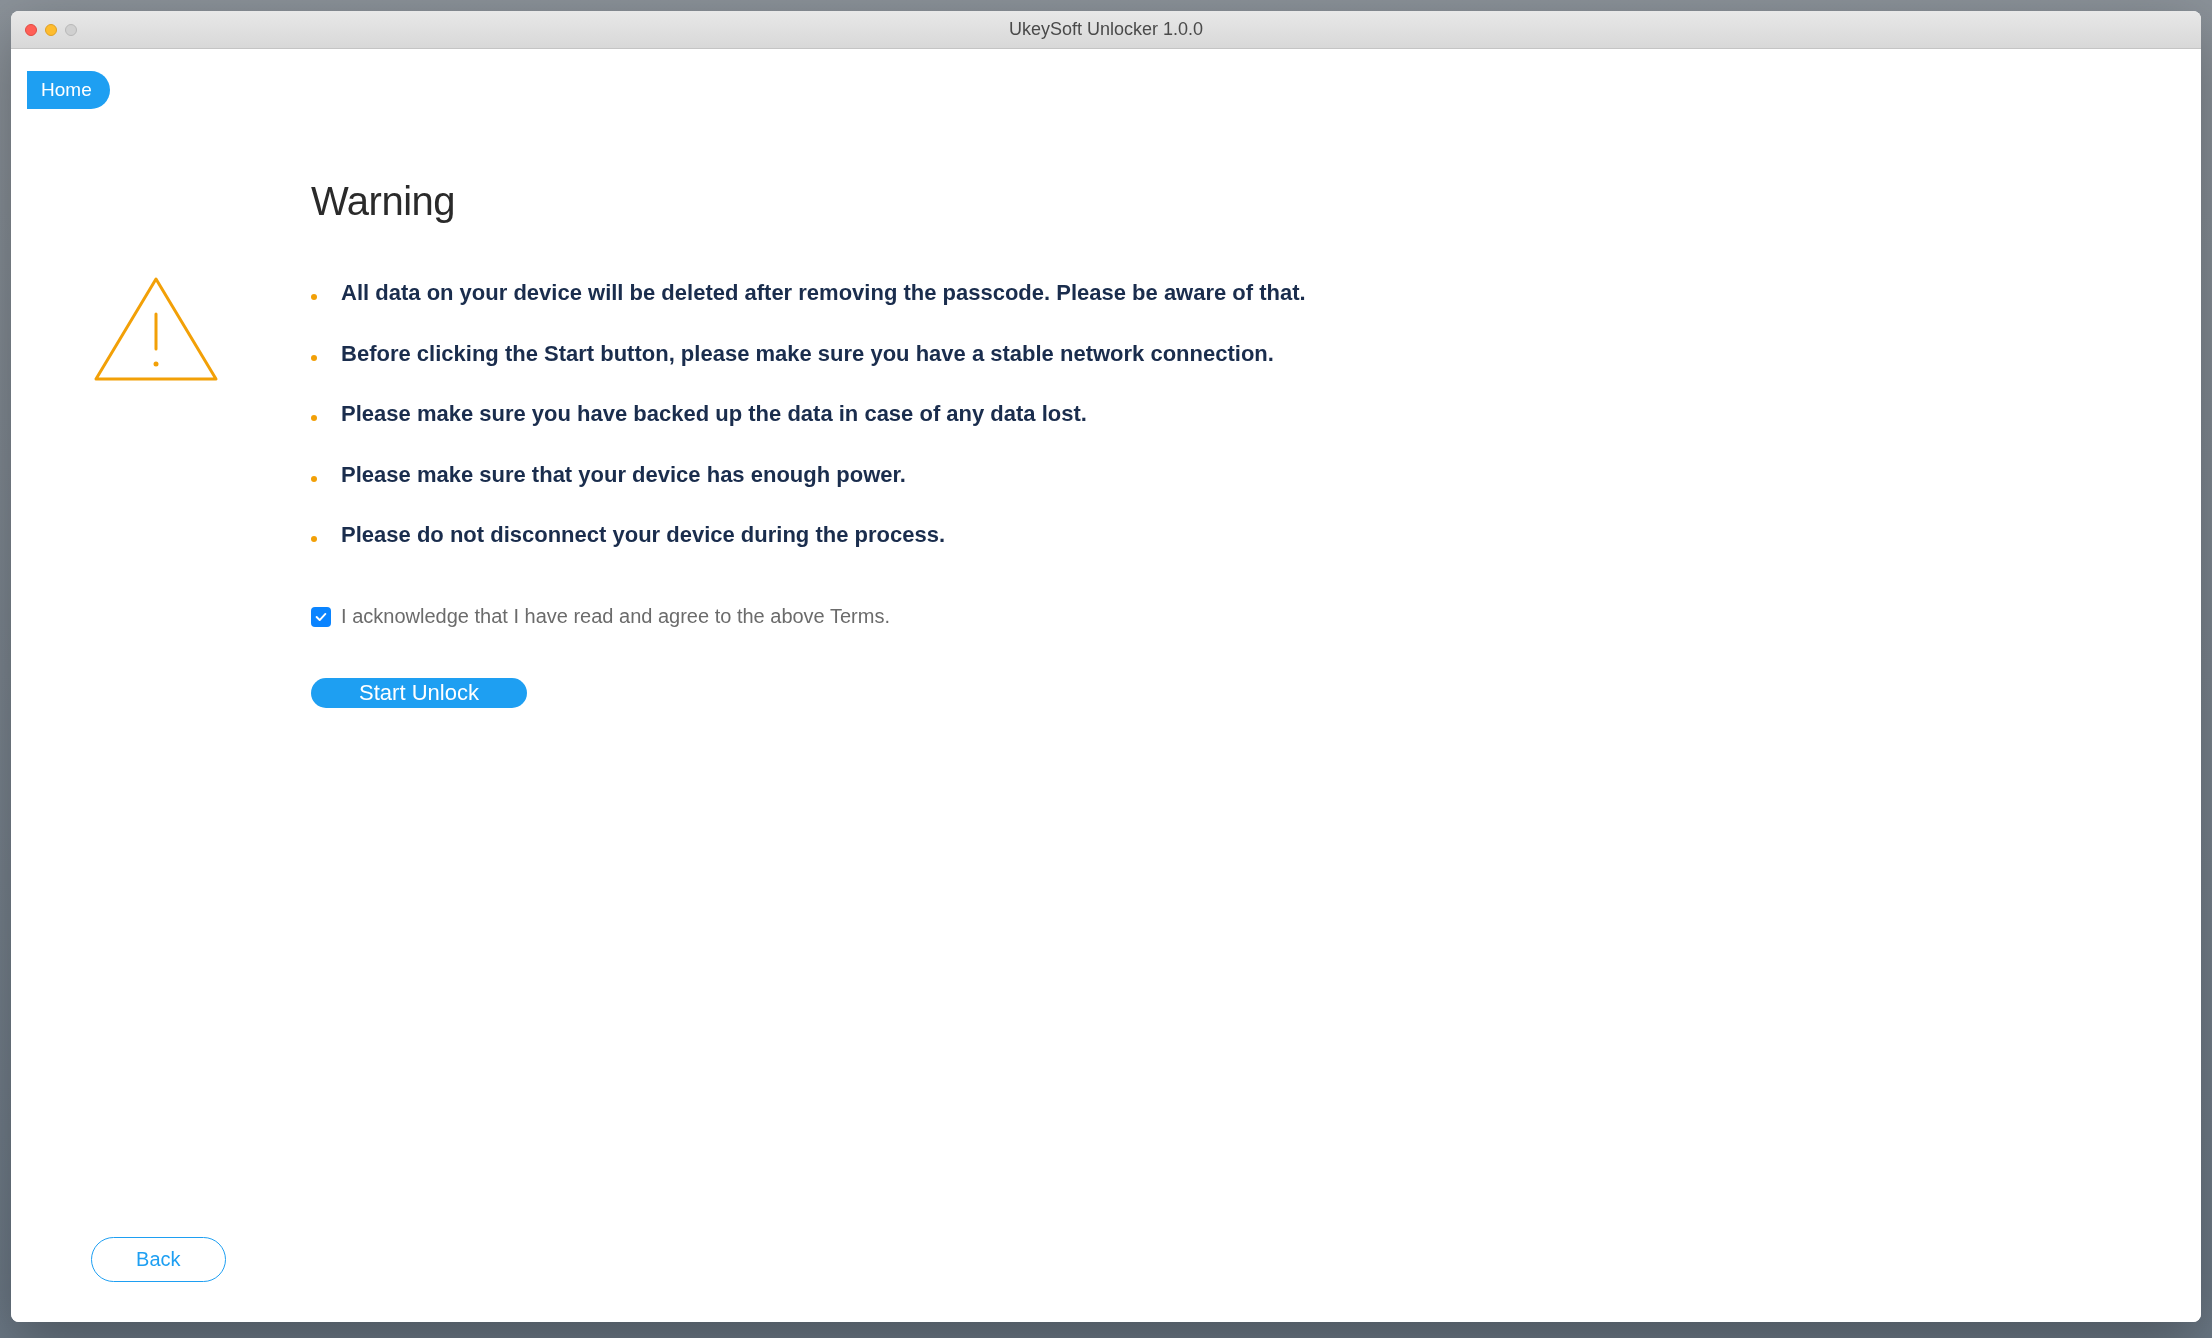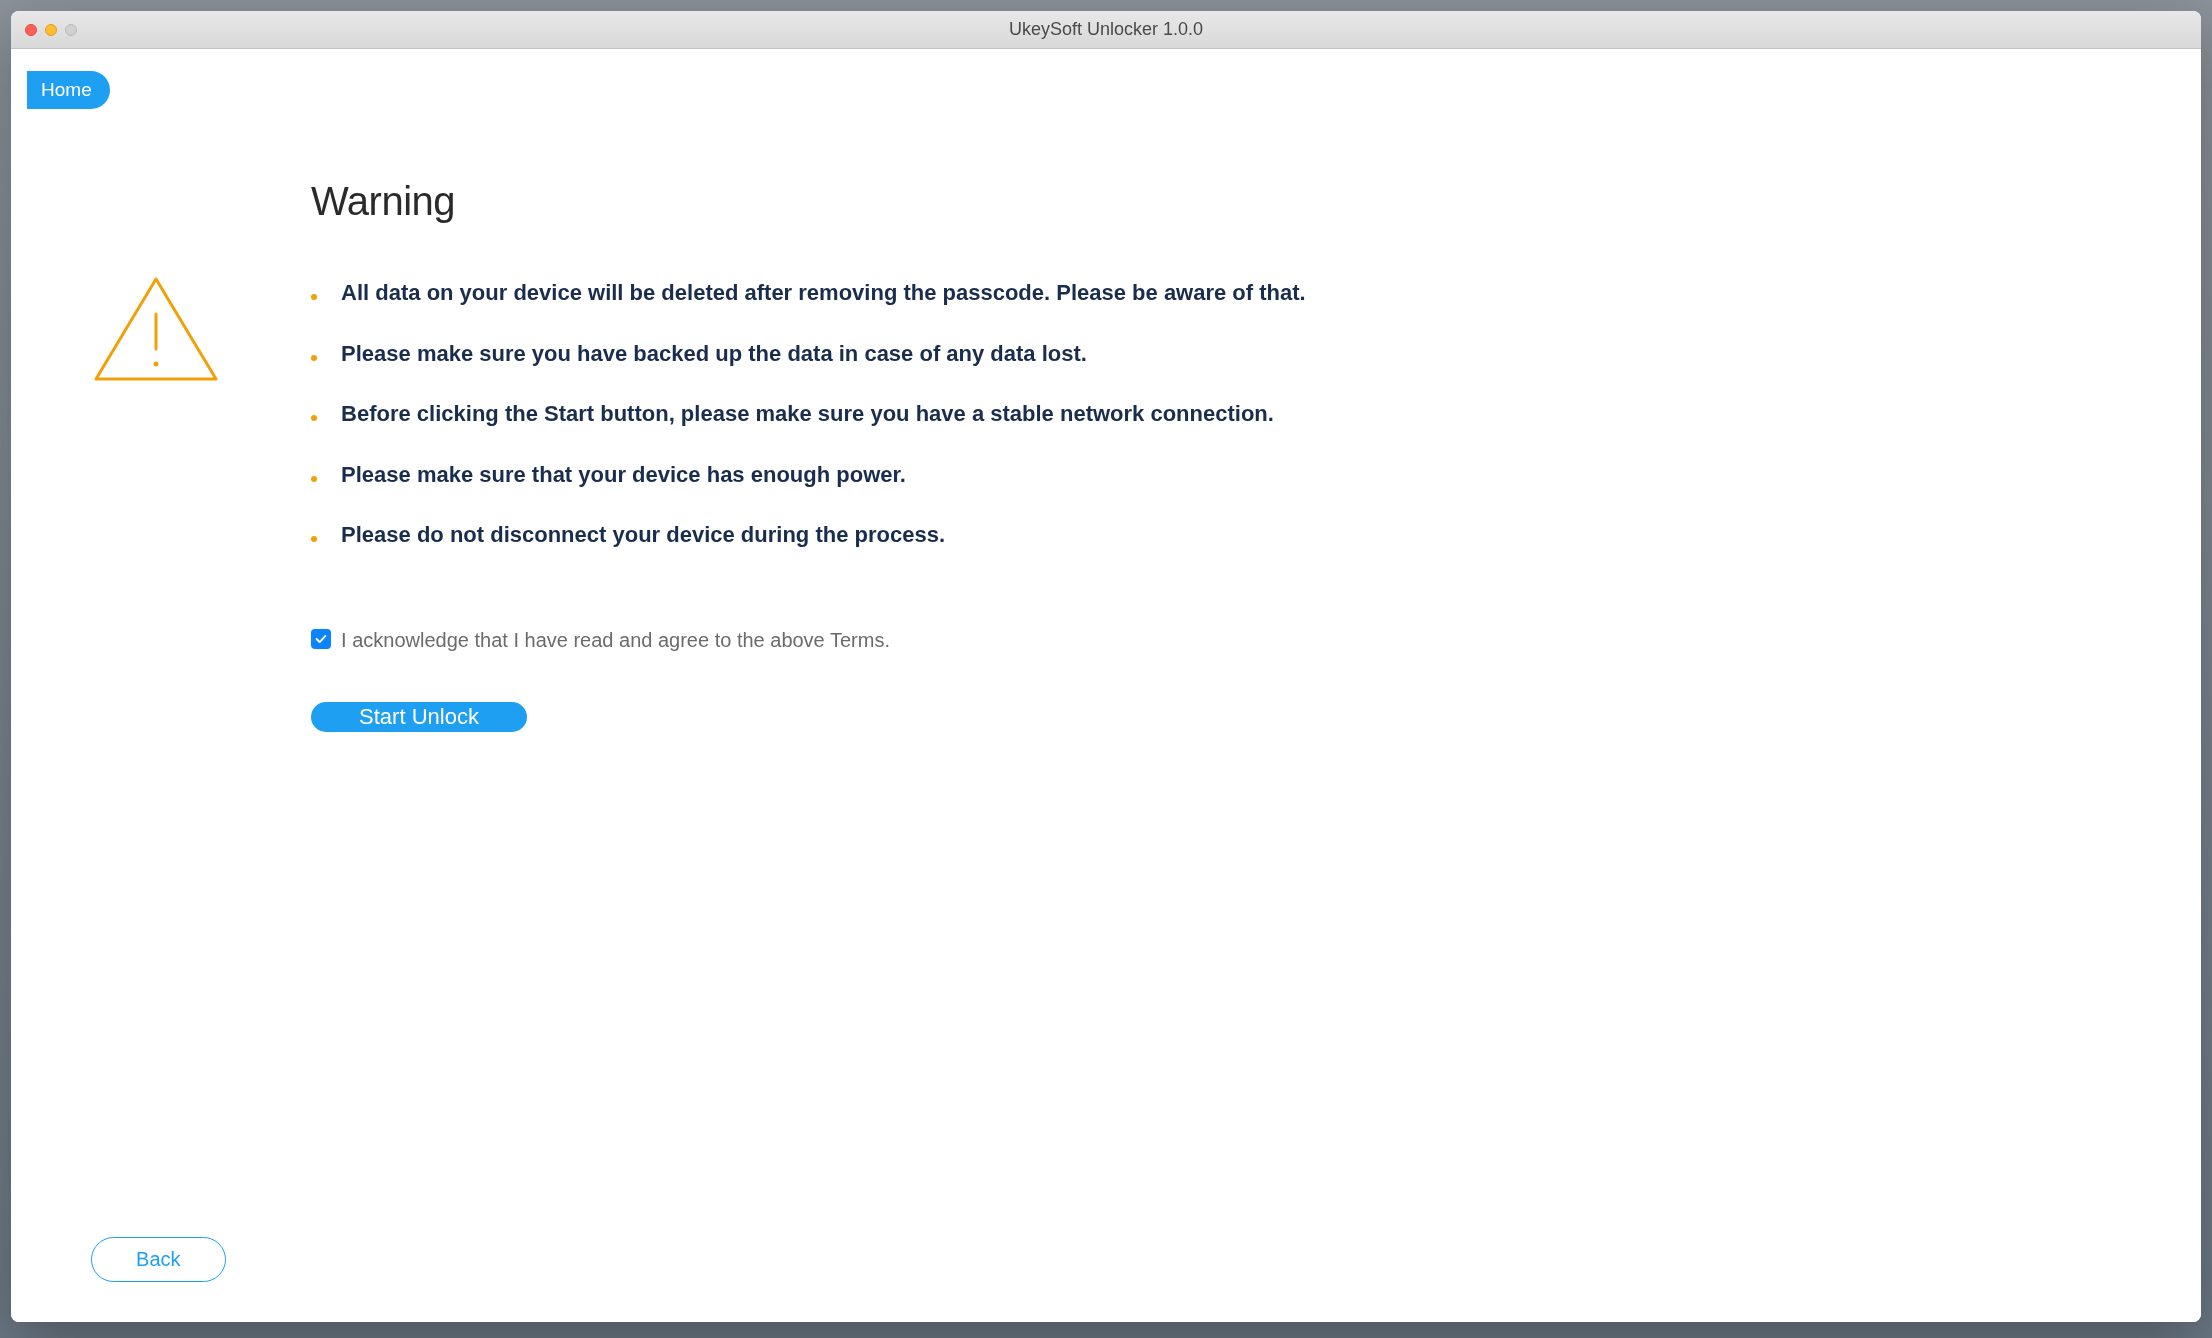--- a/index.html
+++ b/index.html
@@ -104,22 +104,22 @@
       width: 6px;
       height: 6px;
       background: #f2a007;
       border-radius: 50%;
       margin-right: 24px;
       margin-top: 2px;
       flex-shrink: 0;
     }
     .ack-row {
       display: flex;
-      align-items: flex-start;
-      margin-top: 79px;
+      align-items: center;
+      margin-top: 55px;
       margin-bottom: 50px;
     }
     .checkbox {
       width: 20px;
       height: 20px;
       background: #0a84ff;
       border-radius: 4px;
       margin-right: 10px;
       display: flex;
       align-items: center;
@@ -184,25 +184,25 @@
     <div class="main-content">
       <h1 class="warning-heading">Warning</h1>
 
       <ul class="bullet-list">
         <li class="bullet-item">
           <span class="bullet-dot"></span>
           <span>All data on your device will be deleted after removing the passcode. Please be aware of that.</span>
         </li>
         <li class="bullet-item">
           <span class="bullet-dot"></span>
+          <span>Before clicking the Start button, please make sure you have a stable network connection.</span>
+        </li>
+        <li class="bullet-item">
+          <span class="bullet-dot"></span>
           <span>Please make sure you have backed up the data in case of any data lost.</span>
-        </li>
-        <li class="bullet-item">
-          <span class="bullet-dot"></span>
-          <span>Before clicking the Start button, please make sure you have a stable network connection.</span>
         </li>
         <li class="bullet-item">
           <span class="bullet-dot"></span>
           <span>Please make sure that your device has enough power.</span>
         </li>
         <li class="bullet-item">
           <span class="bullet-dot"></span>
           <span>Please do not disconnect your device during the process.</span>
         </li>
       </ul>

